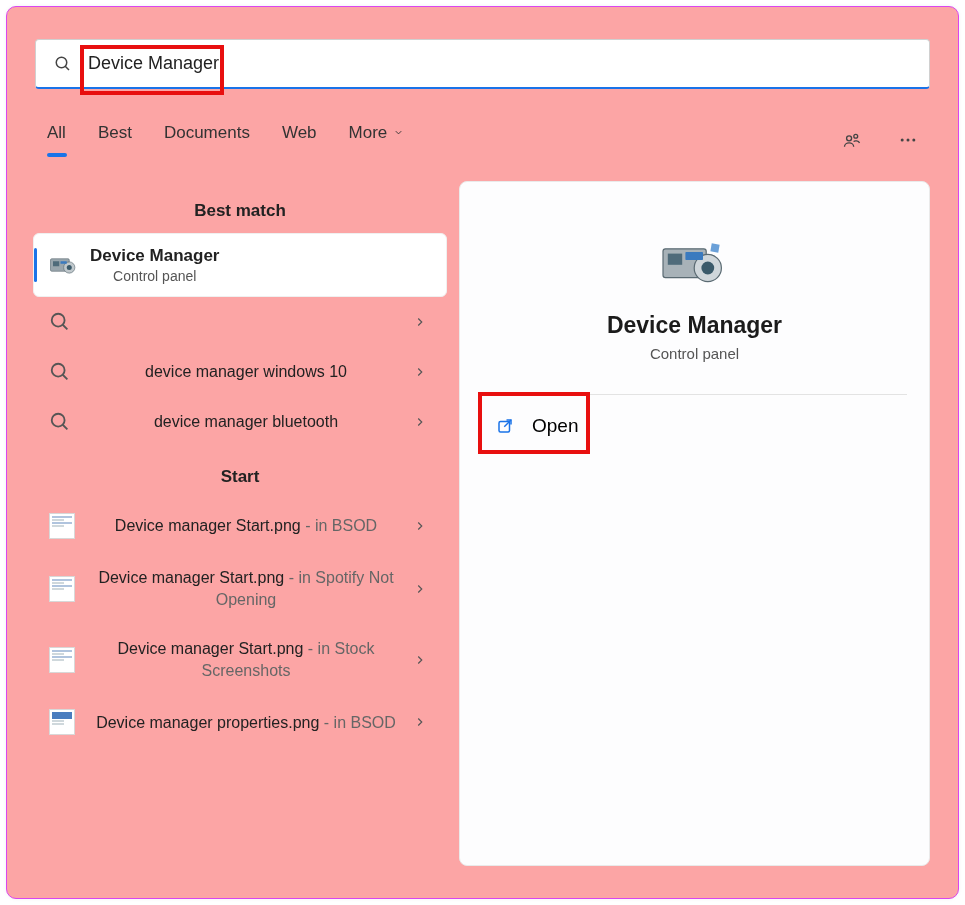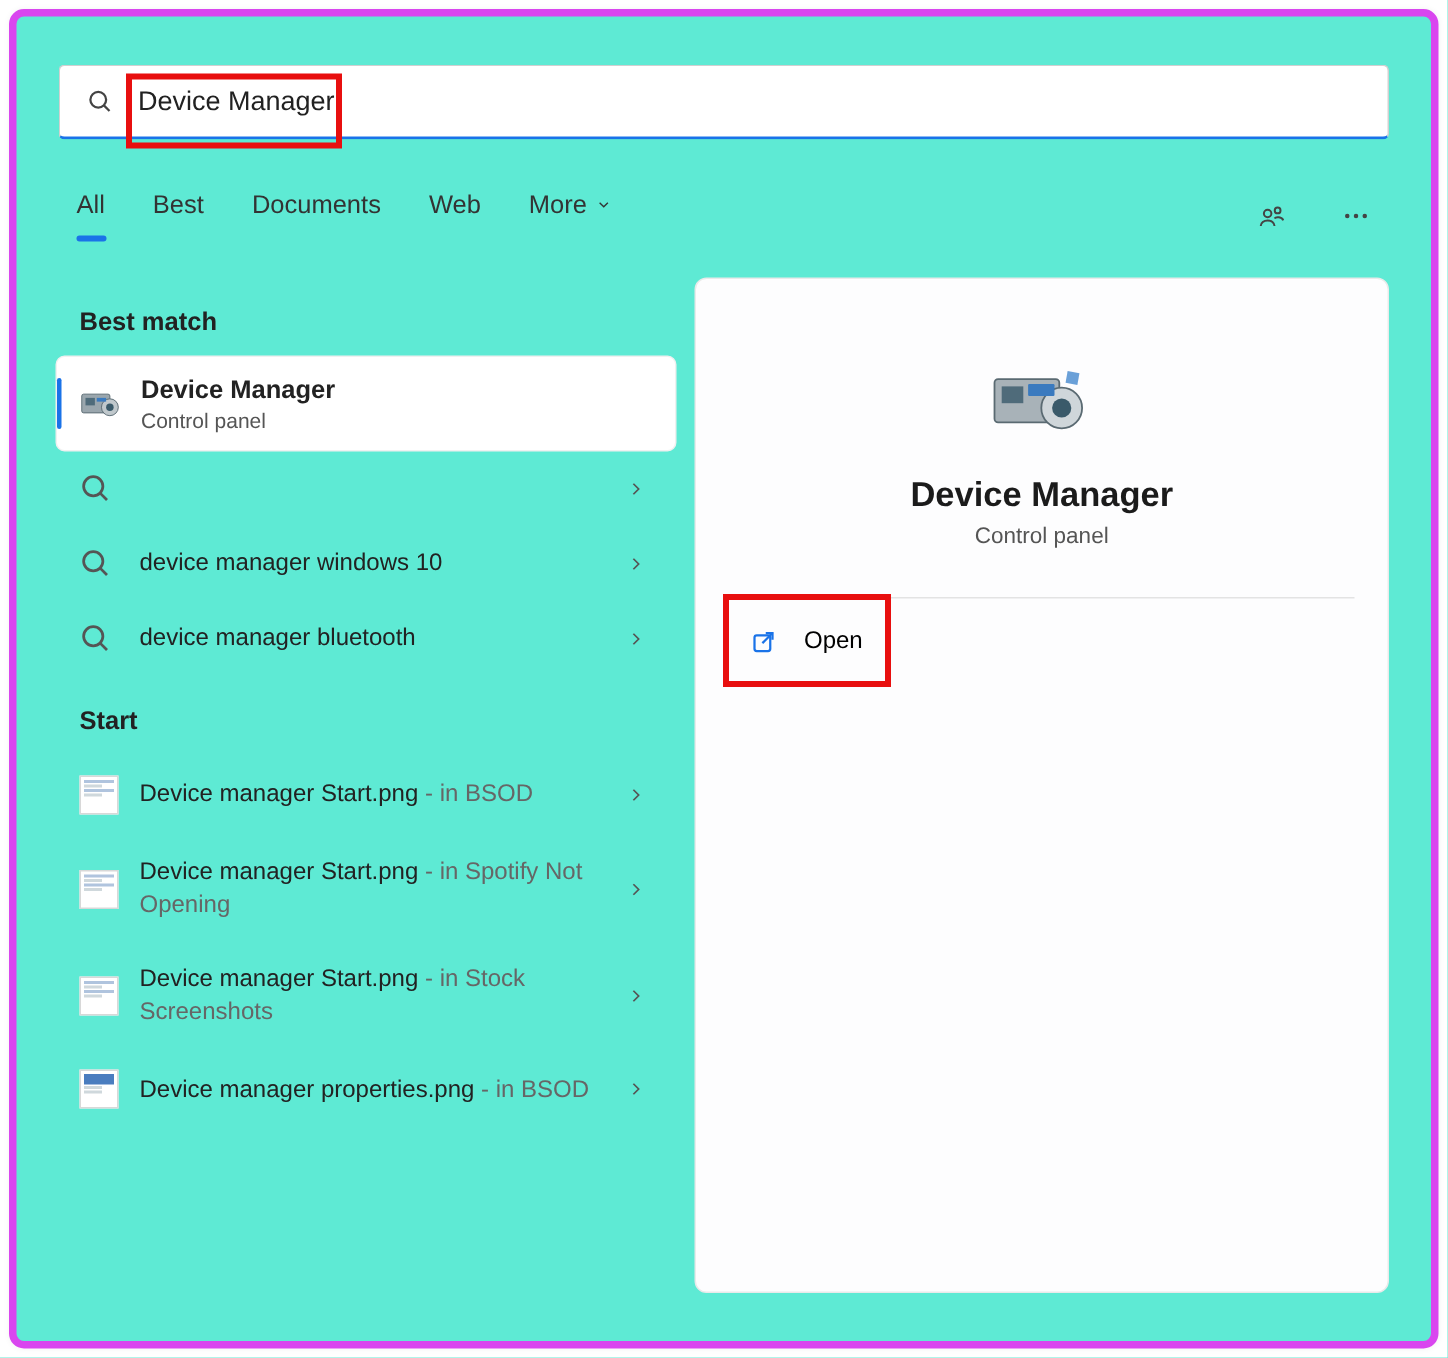--- a/index.html
+++ b/index.html
@@ -1,31 +1,31 @@
 <!DOCTYPE html>
 <html><head>
 <meta charset="utf-8">
 <style>
   * { box-sizing: border-box; margin: 0; padding: 0; font-family: "Segoe UI", Arial, sans-serif; }
   body { background: #ffffff; width: 965px; height: 905px; overflow: hidden; position: relative; }
-  .window { position: absolute; inset: 6px; background: #5eead4; border: 5px solid #d946ef; border-radius: 10px; box-shadow: 0 0 4px rgba(0,0,0,.05); }
+  .window { position: absolute; inset: 6px; background: #fca5a5; border: 1px solid #d946ef; border-radius: 10px; box-shadow: 0 0 4px rgba(0,0,0,.05); }
   .search-bar { position: absolute; top: 32px; left: 28px; right: 28px; height: 50px; background: #fff; border: 1px solid #d0d0d0; border-bottom: 2px solid #1a73e8; border-radius: 4px; display: flex; align-items: center; padding: 0 18px; }
   .search-bar .si { width: 18px; height: 18px; margin-right: 16px; color: #444; }
   .search-bar input { border: none; outline: none; font-size: 18px; flex: 1; background: transparent; color: #222; }
   .search-highlight { position: absolute; top: 38px; left: 73px; width: 144px; height: 50px; border: 4px solid #e80f0f; pointer-events: none; }
 
   .tabs-row { position: absolute; top: 116px; left: 40px; right: 28px; display: flex; align-items: center; gap: 32px; font-size: 17px; color: #333; }
   .tab { display: flex; align-items: center; gap: 6px; cursor: pointer; position: relative; padding-bottom: 14px; }
   .tab.active::after { content: ""; position: absolute; left: 0; bottom: 0; width: 20px; height: 4px; background: #1a73e8; border-radius: 2px; }
   .tab.active { font-weight: 400; }
   .tabs-spacer { flex: 1; }
   .util-icon { width: 20px; height: 20px; color: #444; cursor: pointer; }
   .util-wrap { display:flex; align-items:center; gap: 36px; padding-right:12px; }
 
-  .left-pane { position: absolute; top: 174px; left: 24px; width: 418px; bottom: 20px; overflow: hidden; }
+  .left-pane { position: absolute; top: 174px; left: 24px; width: 418px; bottom: 20px; overflow: hidden; text-align: center; }
   .right-pane { position: absolute; top: 174px; left: 452px; right: 28px; bottom: 32px; background: #fdfdfe; border: 1px solid #eaeaea; border-radius: 8px; }
 
   .section-title { font-size: 17px; font-weight: 600; padding: 20px 18px 12px 18px; color: #222; }
   .best-match { background: #fff; border: 1px solid #f0f0f0; border-radius: 6px; margin: 0 2px; display: flex; align-items: center; padding: 12px 14px; position: relative; }
   .best-match::before { content:""; position:absolute; left:0; top:14px; bottom:14px; width:3px; background:#1a73e8; border-radius:2px; }
   .bm-icon { width: 30px; height: 30px; margin-right: 12px; display:flex; align-items:center; justify-content:center; }
   .bm-text .t1 { font-size: 17px; font-weight: 600; color:#222; }
   .bm-text .t2 { font-size: 14px; color: #555; margin-top:2px; }
 
   .list-item { display: flex; align-items: center; padding: 14px 18px; cursor: pointer; position: relative; }
@@ -37,21 +37,21 @@
   .thumb { width: 26px; height: 26px; background: #fff; border: 1px solid #d8d8d8; display:flex; flex-direction:column; padding:2px; gap:1px; flex-shrink:0; margin-right:14px;}
   .thumb .bar { height:2px; background:#b0c4de; }
   .thumb .bar.s { width:60%; background:#cfd8dc;}
   .thumb.blue .topb { height:7px; background:#4a7dbf; }
 
   .right-content { display:flex; flex-direction:column; align-items:center; padding-top: 46px; }
   .big-icon { width: 78px; height: 64px; display:flex; align-items:center; justify-content:center; }
   .right-title { font-size: 23px; font-weight:600; margin-top: 20px; color:#1b1b1b; }
   .right-sub { font-size: 15px; color:#555; margin-top: 6px; }
   .divider { height:1px; background:#e3e3e3; margin: 32px 22px 0 22px; }
-  .open-row { display:flex; align-items:center; gap: 18px; padding: 20px 36px; font-size:16px; cursor:pointer;text-align:center; }
+  .open-row { display:flex; align-items:center; gap: 18px; padding: 20px 36px; font-size:19px; cursor:pointer;text-align:center; }
   .open-highlight { position:absolute; top: 210px; left: 18px; width: 112px; height: 62px; border:4px solid #e80f0f; pointer-events:none; }
   .open-icon { width:18px; height:18px; color:#1a73e8; }
 </style>
 </head>
 <body>
 
 <div class="window">
 
   <div class="search-bar">
     <span class="si">

